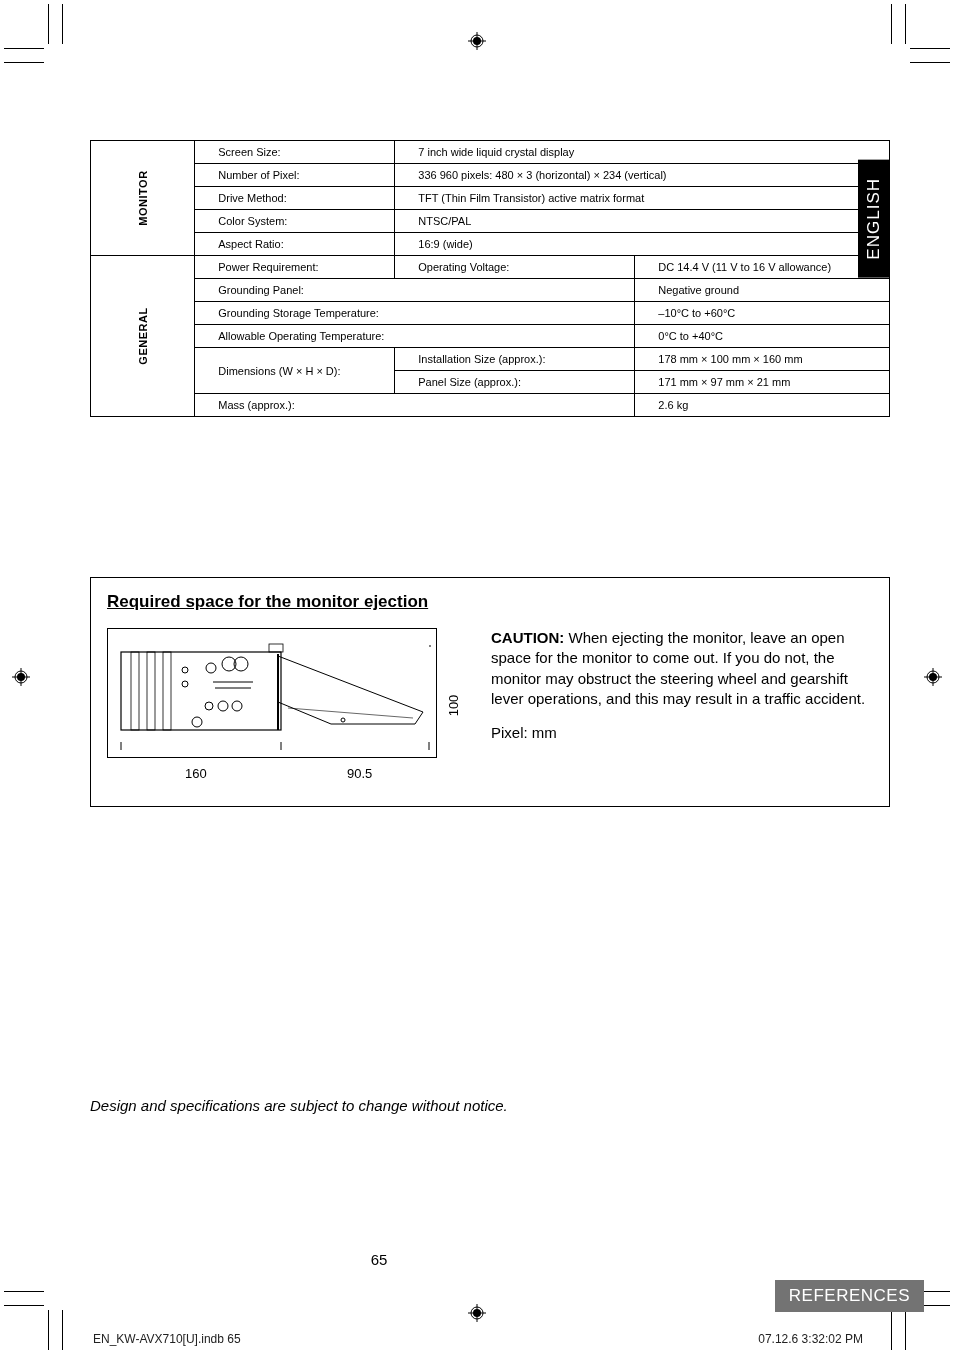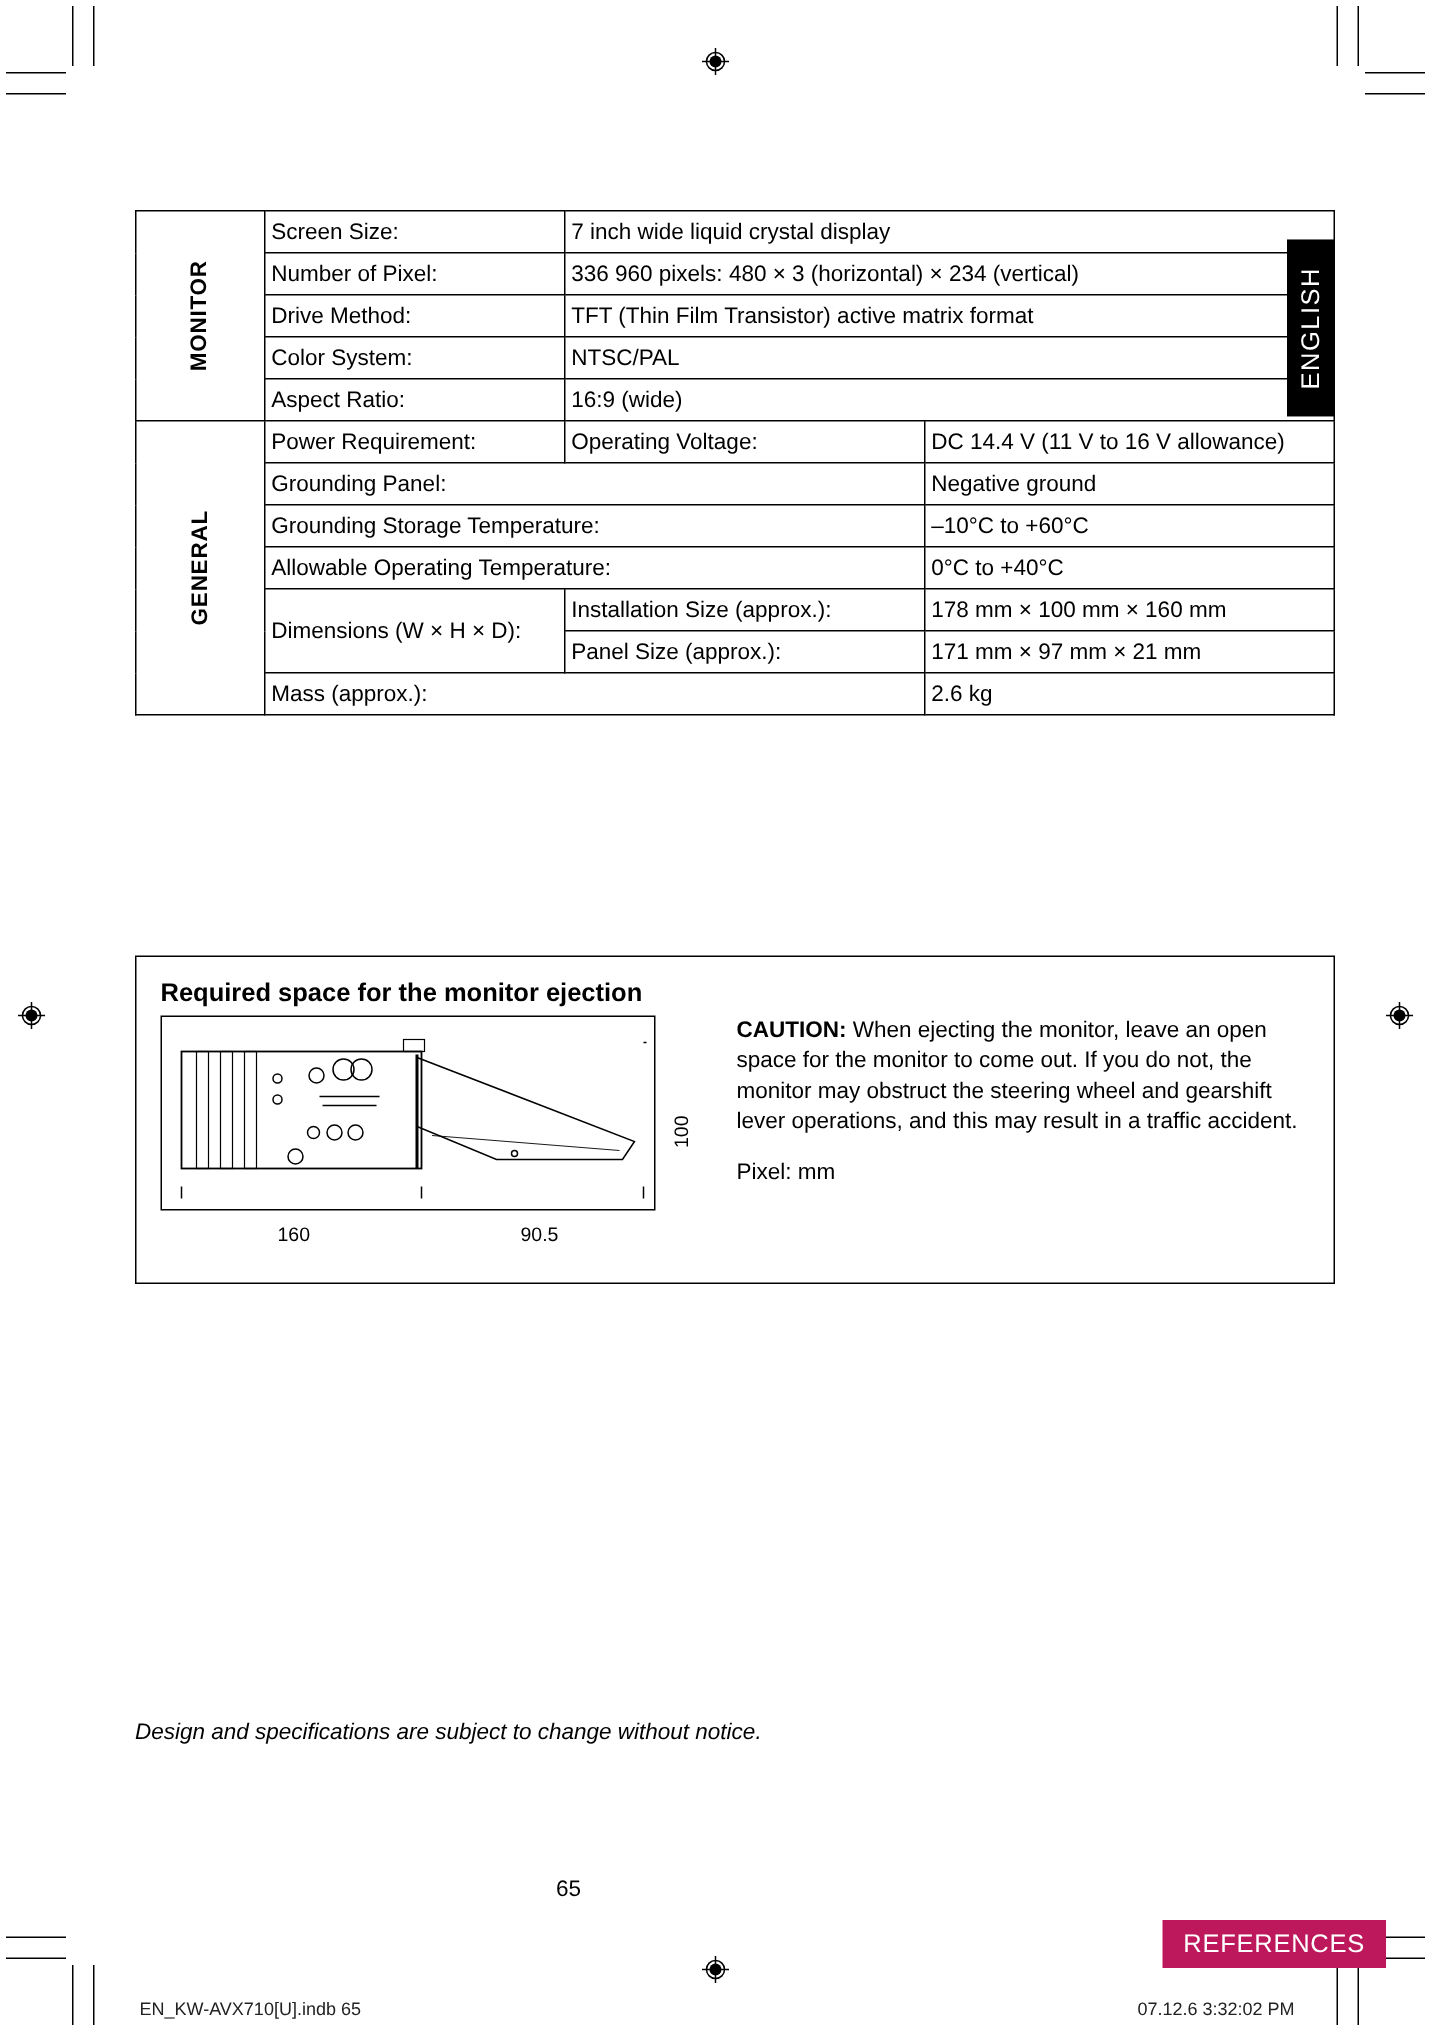--- a/index.html
+++ b/index.html
@@ -5,37 +5,37 @@
 *{box-sizing:border-box;margin:0;padding:0}
 body{font-family:Arial,Helvetica,sans-serif;background:#fff;color:#000;width:954px;height:1354px;position:relative;font-size:14px}
 .reg-mark{position:absolute;width:18px;height:18px}
 .reg-mark svg{width:100%;height:100%}
 .crop-mark{position:absolute;background:#000}
 .crop-v{width:1px;height:40px}
 .crop-h{width:40px;height:1px}
 .page-content{position:absolute;left:90px;top:140px;width:800px}
 .lang-tab{position:absolute;right:0;top:20px;background:#000;color:#fff;padding:18px 6px;writing-mode:vertical-rl;transform:rotate(180deg);font-size:17px;font-weight:500;letter-spacing:1px}
 .spec-table{border-collapse:collapse;width:100%;border:1.5px solid #000}
-.spec-table td{border:1px solid #000;padding:5px 4px;font-size:15px;vertical-align:middle}
+.spec-table td{border:1px solid #000;padding:5px 23px;font-size:11px;vertical-align:middle}
 .rot-header{width:26px;text-align:center;font-weight:bold;font-size:14px}
 .rot-header span{display:inline-block;transform:rotate(-90deg);white-space:nowrap;letter-spacing:0.5px}
 .req-box{border:1.5px solid #000;margin-top:160px;padding:14px 16px 18px 16px}
-.req-title{font-weight:bold;font-size:17px;margin-bottom:5px}
+.req-title{font-weight:bold;text-decoration:underline;font-size:17px;margin-bottom:16px}
 .req-content{display:flex;gap:24px}
 .diagram-area{width:360px;height:160px;position:relative;flex-shrink:0}
 .diagram-frame{border:1px solid #000;width:330px;height:130px;position:absolute;left:0;top:0}
 .diagram-svg{position:absolute;left:6px;top:6px}
 .dim-label{position:absolute;font-size:13px}
 .req-text{flex:1;font-size:15px;line-height:1.35}
 .req-text p{margin-bottom:14px}
 .caution-label{font-weight:bold}
 .design-note{font-style:italic;font-size:15px;margin-top:290px}
 .footer{position:absolute;bottom:80px;left:0;width:758px}
 .page-num{text-align:center;font-size:15px;margin-bottom:6px}
-.ref-bar{background:#be185d;color:#fff;font-size:17px;padding:6px 14px;display:inline-block;position:absolute;right:30px;bottom:42px;letter-spacing:0.5px}
+.ref-bar{background:#737373;color:#fff;font-size:17px;padding:6px 14px;display:inline-block;position:absolute;right:30px;bottom:42px;letter-spacing:0.5px}
 .footer-meta{position:absolute;bottom:8px;left:93px;width:770px;display:flex;justify-content:space-between;font-size:12px;color:#222}
 </style>
 </head>
 <body>
 
 <div class="reg-mark" style="left:468px;top:32px">
 <svg viewBox="0 0 18 18">
       <circle cx="9" cy="9" r="6" fill="none" stroke="#000" stroke-width="1"></circle>
       <circle cx="9" cy="9" r="4" fill="#000"></circle>
       <line x1="9" y1="0" x2="9" y2="18" stroke="#000"></line>

